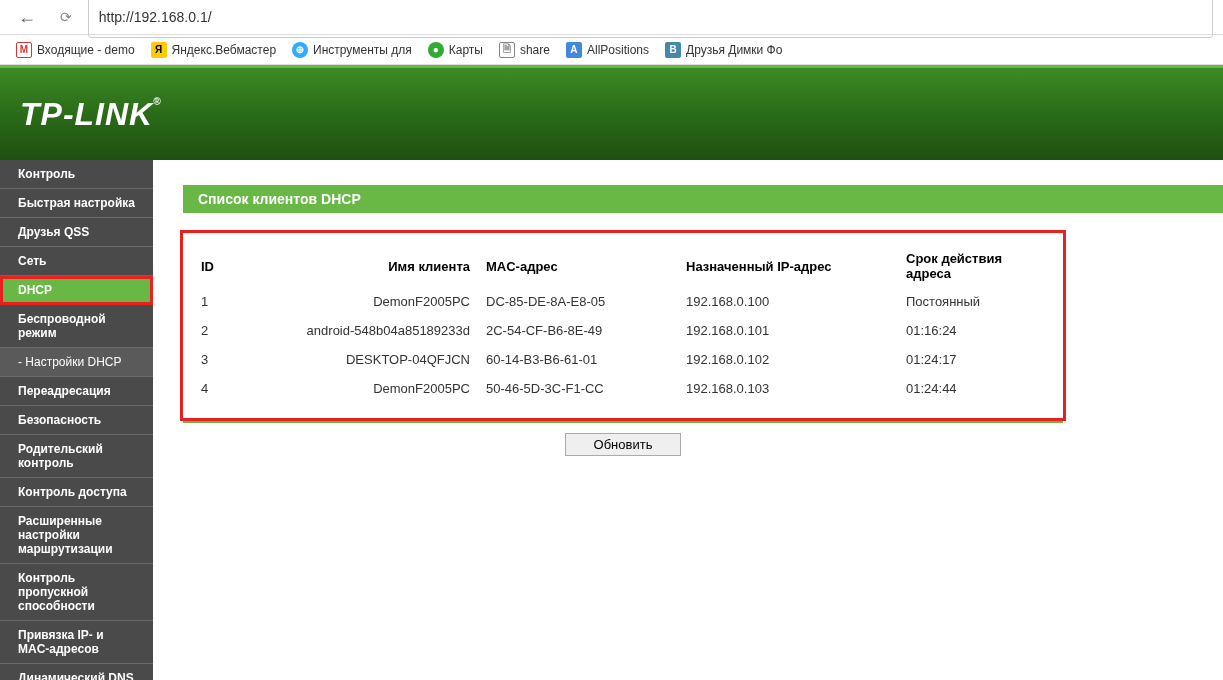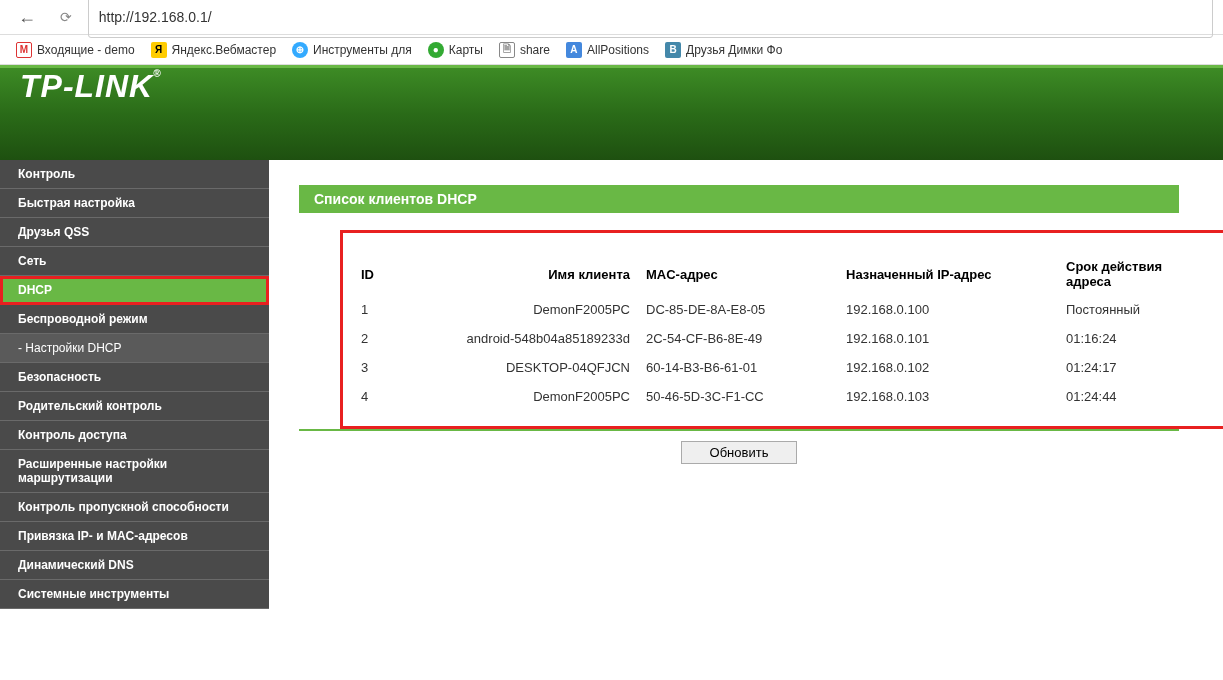--- a/index.html
+++ b/index.html
@@ -14,36 +14,36 @@
     .bookmark { display: flex; align-items: center; gap: 5px; padding: 2px 6px; font-size: 12px; color: #333; cursor: pointer; white-space: nowrap; }
     .bookmark-icon { width: 16px; height: 16px; display: inline-flex; align-items: center; justify-content: center; border-radius: 2px; font-size: 10px; font-weight: bold; }
     .icon-gmail { background: #fff; color: #d33; border: 1px solid #d33; }
     .icon-yandex { background: #fc0; color: #000; }
     .icon-tools { background: #3af; color: #fff; border-radius: 50%; }
     .icon-maps { background: #3a3; color: #fff; border-radius: 50%; }
     .icon-file { background: #fff; color: #888; border: 1px solid #888; }
     .icon-allpos { background: #48d; color: #fff; }
     .icon-vk { background: #48a; color: #fff; }
     
-    .header-banner { background: linear-gradient(to bottom, #3d8b25 0%, #2a6b18 50%, #1e5010 100%); height: 95px; display: flex; padding-left: 20px; border-top: 3px solid #69b845; }
+    .header-banner { background: linear-gradient(to bottom, #3d8b25 0%, #2a6b18 50%, #1e5010 100%); height: 95px; display: flex; align-items: center; padding-left: 20px; border-top: 3px solid #69b845; }
     .logo { color: #fff; font-size: 32px; font-weight: bold; font-style: italic; letter-spacing: 1px; }
     .logo sup { font-size: 10px; vertical-align: top; }
     
     .main-container { display: flex; }
     
     .sidebar { width: 282px; background: #5a5a5a; }
     .sidebar-item { padding: 7px 18px; color: #fff; font-size: 12px; font-weight: bold; border-bottom: 1px solid #6a6a6a; cursor: pointer; background: #4a4a4a; }
     .sidebar-item.active { background: #69b845; }
     .sidebar-subitem { padding: 7px 18px; color: #fff; font-size: 12px; border-bottom: 1px solid #6a6a6a; cursor: pointer; background: #5a5a5a; }
     .highlight-red { outline: 3px solid #e82020; outline-offset: -3px; }
     
     .content { flex: 1; padding: 25px 0 0 30px; background: #fff; }
-    .panel-title { background: #69b845; color: #fff; padding: 6px 15px; font-size: 14px; font-weight: bold; width: 880px; }
+    .panel-title { background: #69b845; color: #fff; padding: 6px 15px; font-size: 14px; font-weight: bold; width: 1040px; }
     
-    .table-container { outline: 3px solid #e82020; width: 880px; padding: 20px 10px 15px 10px; margin-top: 20px; margin-left: 44px; }
+    .table-container { outline: 3px solid #e82020; width: 880px; padding: 12px 10px 15px 10px; margin-top: 20px; }
     table { width: 100%; border-collapse: collapse; }
     th { text-align: left; padding: 6px 8px; font-size: 13px; font-weight: bold; color: #000; }
     td { padding: 7px 8px; font-size: 13px; color: #333; }
     .col-id { width: 35px; }
     .col-name { width: 250px; text-align: right; }
     .col-mac { width: 200px; }
     .col-ip { width: 220px; }
     
     .green-divider { height: 2px; background: #69b845; width: 880px; margin-top: 3px; }
     .refresh-wrap { width: 880px; text-align: center; margin-top: 10px; }
@@ -95,20 +95,21 @@
 
 <div class="main-container">
   <div class="sidebar" id="sidebar">
       <div class="sidebar-item">Контроль</div>
       <div class="sidebar-item">Быстрая настройка</div>
       <div class="sidebar-item">Друзья QSS</div>
       <div class="sidebar-item">Сеть</div>
       <div class="sidebar-item active highlight-red">DHCP</div>
       <div class="sidebar-item">Беспроводной режим</div>
       <div class="sidebar-subitem">- Настройки DHCP</div>
+      <div class="sidebar-item">Переадресация</div>
       <div class="sidebar-item">Безопасность</div>
       <div class="sidebar-item">Родительский контроль</div>
       <div class="sidebar-item">Контроль доступа</div>
       <div class="sidebar-item">Расширенные настройки маршрутизации</div>
       <div class="sidebar-item">Контроль пропускной способности</div>
       <div class="sidebar-item">Привязка IP- и MAC-адресов</div>
       <div class="sidebar-item">Динамический DNS</div>
       <div class="sidebar-item">Системные инструменты</div>
     </div>
 

